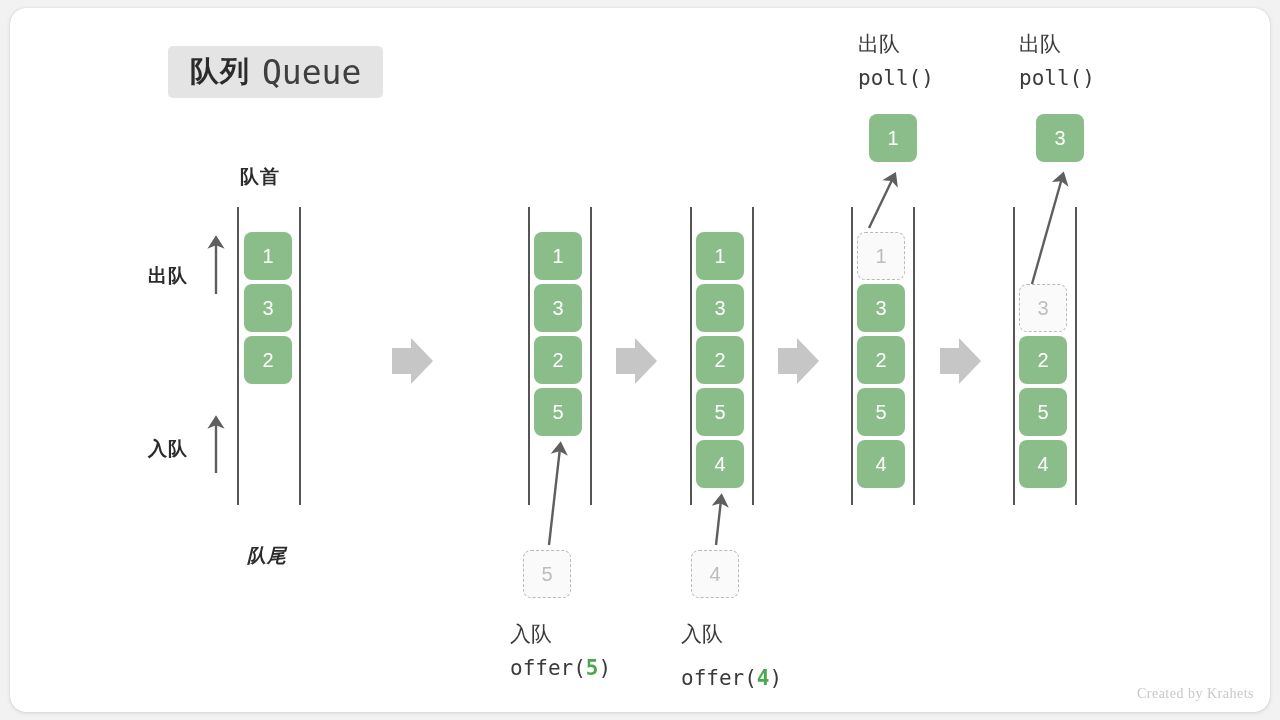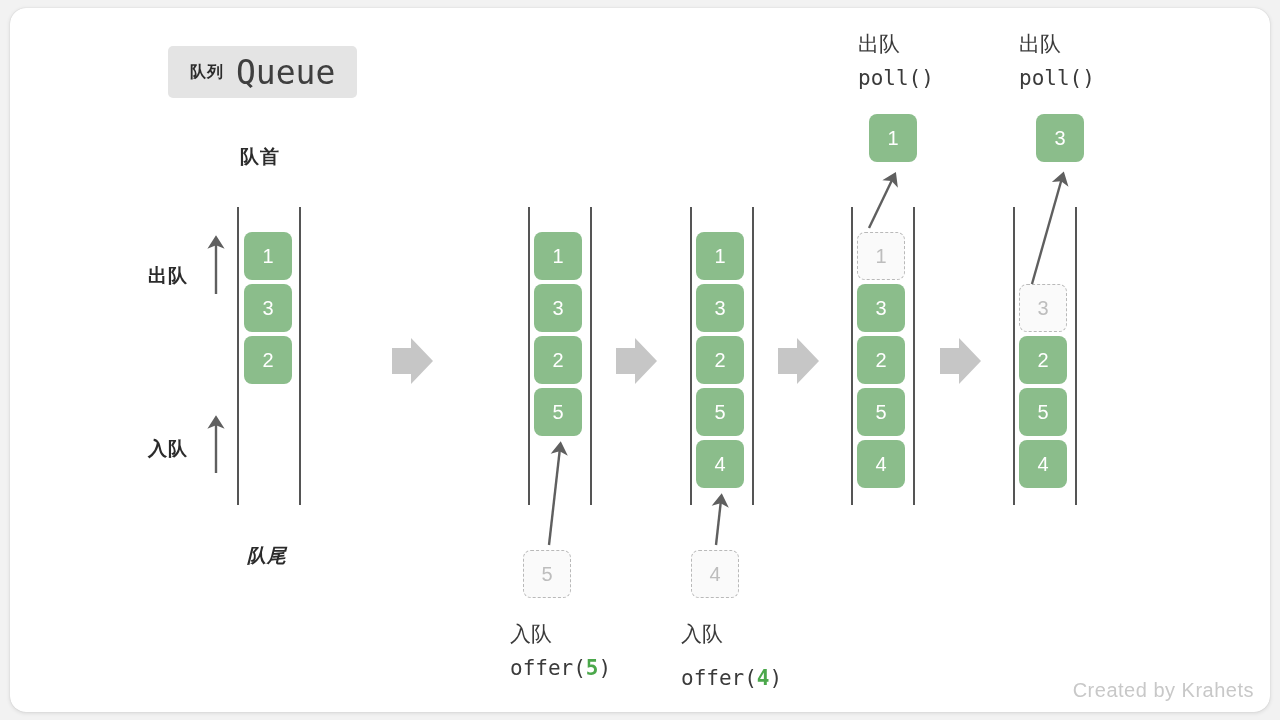--- a/index.html
+++ b/index.html
@@ -41,21 +41,21 @@
     height: 52px;
     padding: 0 22px;
     display: flex;
     align-items: center;
     gap: 12px;
     background: #e4e4e4;
     border-radius: 5px;
     box-sizing: border-box;
   }
   .title-cn {
-    font-size: 16px;
+    font-size: 29px;
     font-weight: bold;
     color: #2b2b2b;
     letter-spacing: 1px;
   }
   .title-en {
     font-family: "DejaVu Sans Mono", "Liberation Mono", monospace;
     font-size: 33px;
     color: #3f3f3f;
   }
 
@@ -116,38 +116,38 @@
     width: 1280px;
     height: 720px;
     pointer-events: none;
   }
 
   
   .watermark {
     position: absolute;
     right: 26px;
     bottom: 18px;
-    font-family: Liberation Sans, sans-serif;
-    font-size: 20px;
+    font-family: Liberation Serif, serif;
+    font-size: 14px;
     color: #c8c8c8;
     letter-spacing: 0.5px;
   }
 </style>
 </head>
 <body>
 
 <div id="card">
   <div id="stage">
 
     <div class="title-badge">
       <span class="title-cn">队列</span>
       <span class="title-en">Queue</span>
     </div>
 
-    <div class="lbl lbl-bold" style="left:240px; top:144px;text-align:center;">队首</div>
+    <div class="lbl lbl-bold" style="left:240px; top:164px;text-align:center;">队首</div>
     <div class="lbl lbl-bold" style="left:247px; top:543px;font-style:italic;">队尾</div>
 
     <div class="lbl lbl-bold" style="left:148px; top:263px;">出队</div>
     <div class="lbl lbl-bold" style="left:148px; top:436px;">入队</div>
 
     <div class="lbl lbl-cn" style="left:858px; top:30px;">出队</div>
     <div class="lbl mono" style="left:858px; top:66px;">poll()</div>
 
     <div class="lbl lbl-cn" style="left:1019px; top:30px;">出队</div>
     <div class="lbl mono" style="left:1019px; top:66px;">poll()</div>

